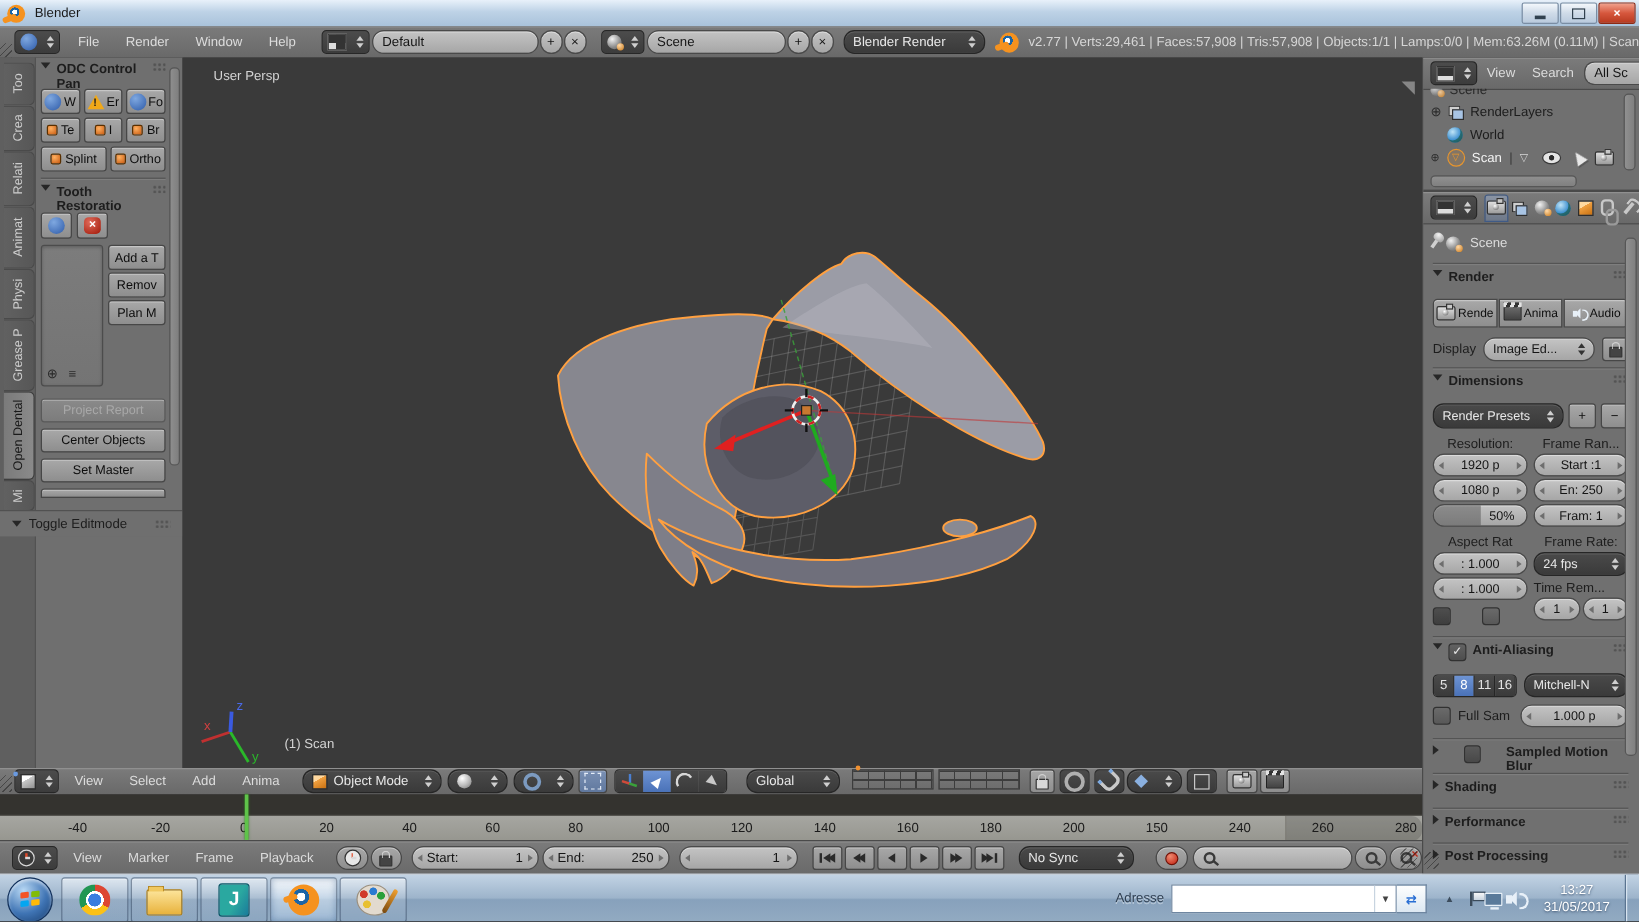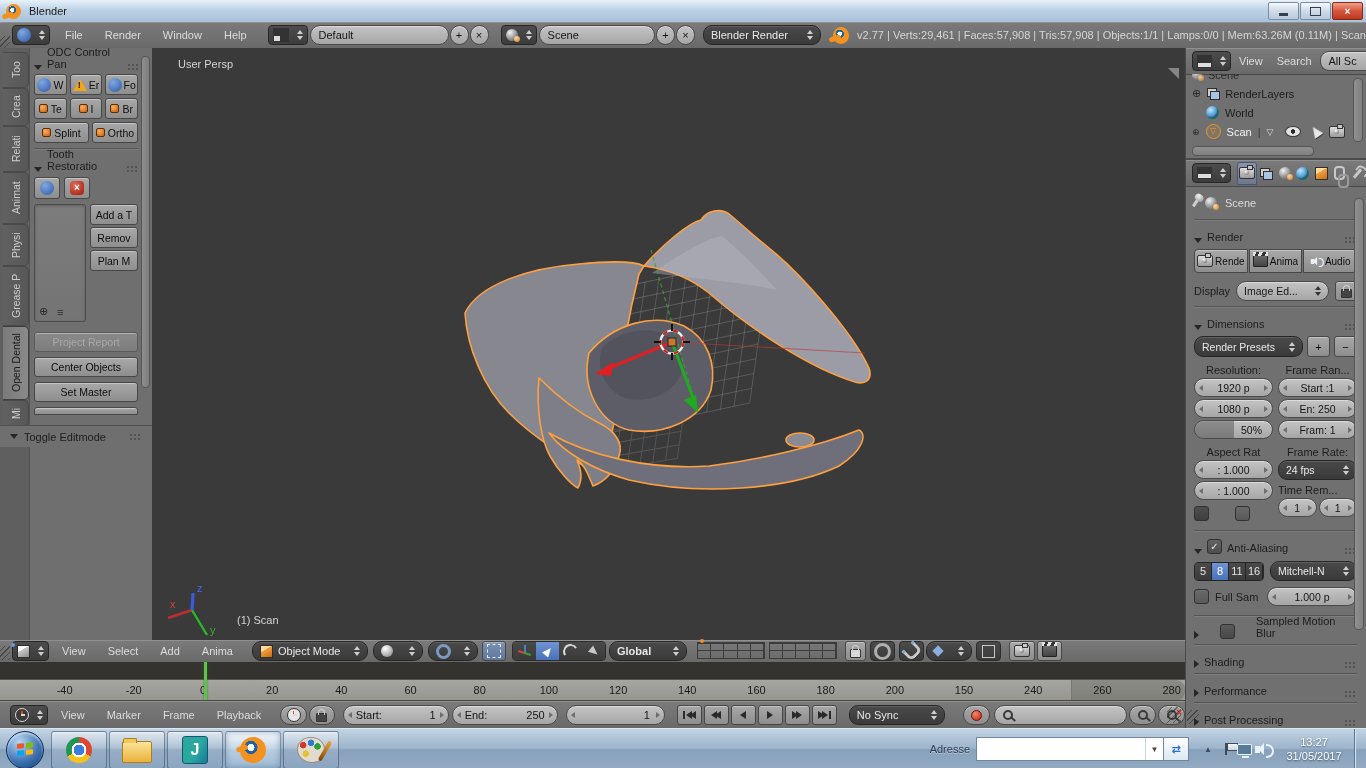--- a/index.html
+++ b/index.html
@@ -106,21 +106,21 @@
   #infobar{left:0;top:22px;width:1366px;height:26px;}
   
   #toolshelf{left:0;top:48px;width:152px;height:592px;background:#6f6f6f;border-right:1px solid #4e4e4e;}
   .tabcol{position:absolute;left:0;top:0;width:29px;height:592px;background:#5f5f5f;border-right:1px solid #525252;}
   .vtab{position:absolute;left:3px;width:25px;background:linear-gradient(90deg,#575757,#616161);border:1px solid #4a4a4a;border-right:none;
     border-radius:5px 0 0 5px;color:#cdcdcd;display:flex;align-items:center;justify-content:center;
     writing-mode:vertical-rl;transform:rotate(180deg);font-size:10.5px;}
   .vtab.active{background:linear-gradient(90deg,#8a8a8a,#7a7a7a);color:#1a1a1a;border-color:#3e3e3e;}
   .shelf{position:absolute;left:30px;top:0;width:112px;height:592px;padding:4px 4px 0 4px;box-sizing:border-box;}
   .shelf .btn{height:19px;font-size:10.5px;}
-  .panel-title{display:flex;align-items:flex-end;gap:5px;color:#1d1d1d;height:18px;}
+  .panel-title{display:flex;align-items:flex-start;gap:5px;color:#1d1d1d;height:18px;font-weight:bold;}
   .listbox{background:linear-gradient(#7c7c7c,#747474);border:1px solid #4c4c4c;border-radius:3px;box-shadow:inset 0 1px 3px rgba(0,0,0,.25);}
   .shelf-scroll{position:absolute;right:2px;top:8px;width:7px;height:330px;border-radius:4px;background:linear-gradient(90deg,#8e8e8e,#7e7e7e);border:1px solid #565656;}
   .toggle-hdr{position:absolute;left:0;top:377px;width:152px;height:22px;border-top:1px solid #515151;
     display:flex;align-items:center;gap:6px;padding-left:10px;box-sizing:border-box;color:#1d1d1d;background:#6f6f6f;}
 
   
   #viewport{left:152px;top:48px;width:1033px;height:592px;background:#3a3a3a;overflow:hidden;}
   .vp-label{color:#d4d4d4;}
   
   #vph{left:0;top:640px;width:1185px;height:22px;}
@@ -457,21 +457,21 @@
       <span class="playbtn" style="background:linear-gradient(#6e94d4,#4a72b8);">
           <span class="ic ic-arrow-tr"></span>
         </span>
       <span class="playbtn" style="background:linear-gradient(#4a4a4a,#3a3a3a);">
           <span class="ic ic-arc"></span>
         </span>
       <span class="playbtn" style="background:linear-gradient(#4a4a4a,#3a3a3a);">
           <span class="ic ic-scale"></span>
         </span>
     </span>
-    <span class="dd" style="width:62px;height:18px;margin-left:3px;font-weight:bold;">
+    <span class="dd" style="width:62px;height:18px;margin-left:16px;">
       <span>Global</span>
       <span class="updn">
           <i></i>
           <i></i>
         </span>
     </span>
     <span style="position:relative;margin-left:10px;">
       <span class="ic laygrid"></span>
       <span class="laydot" style="left:3px;top:-3px;"></span>
     </span>

